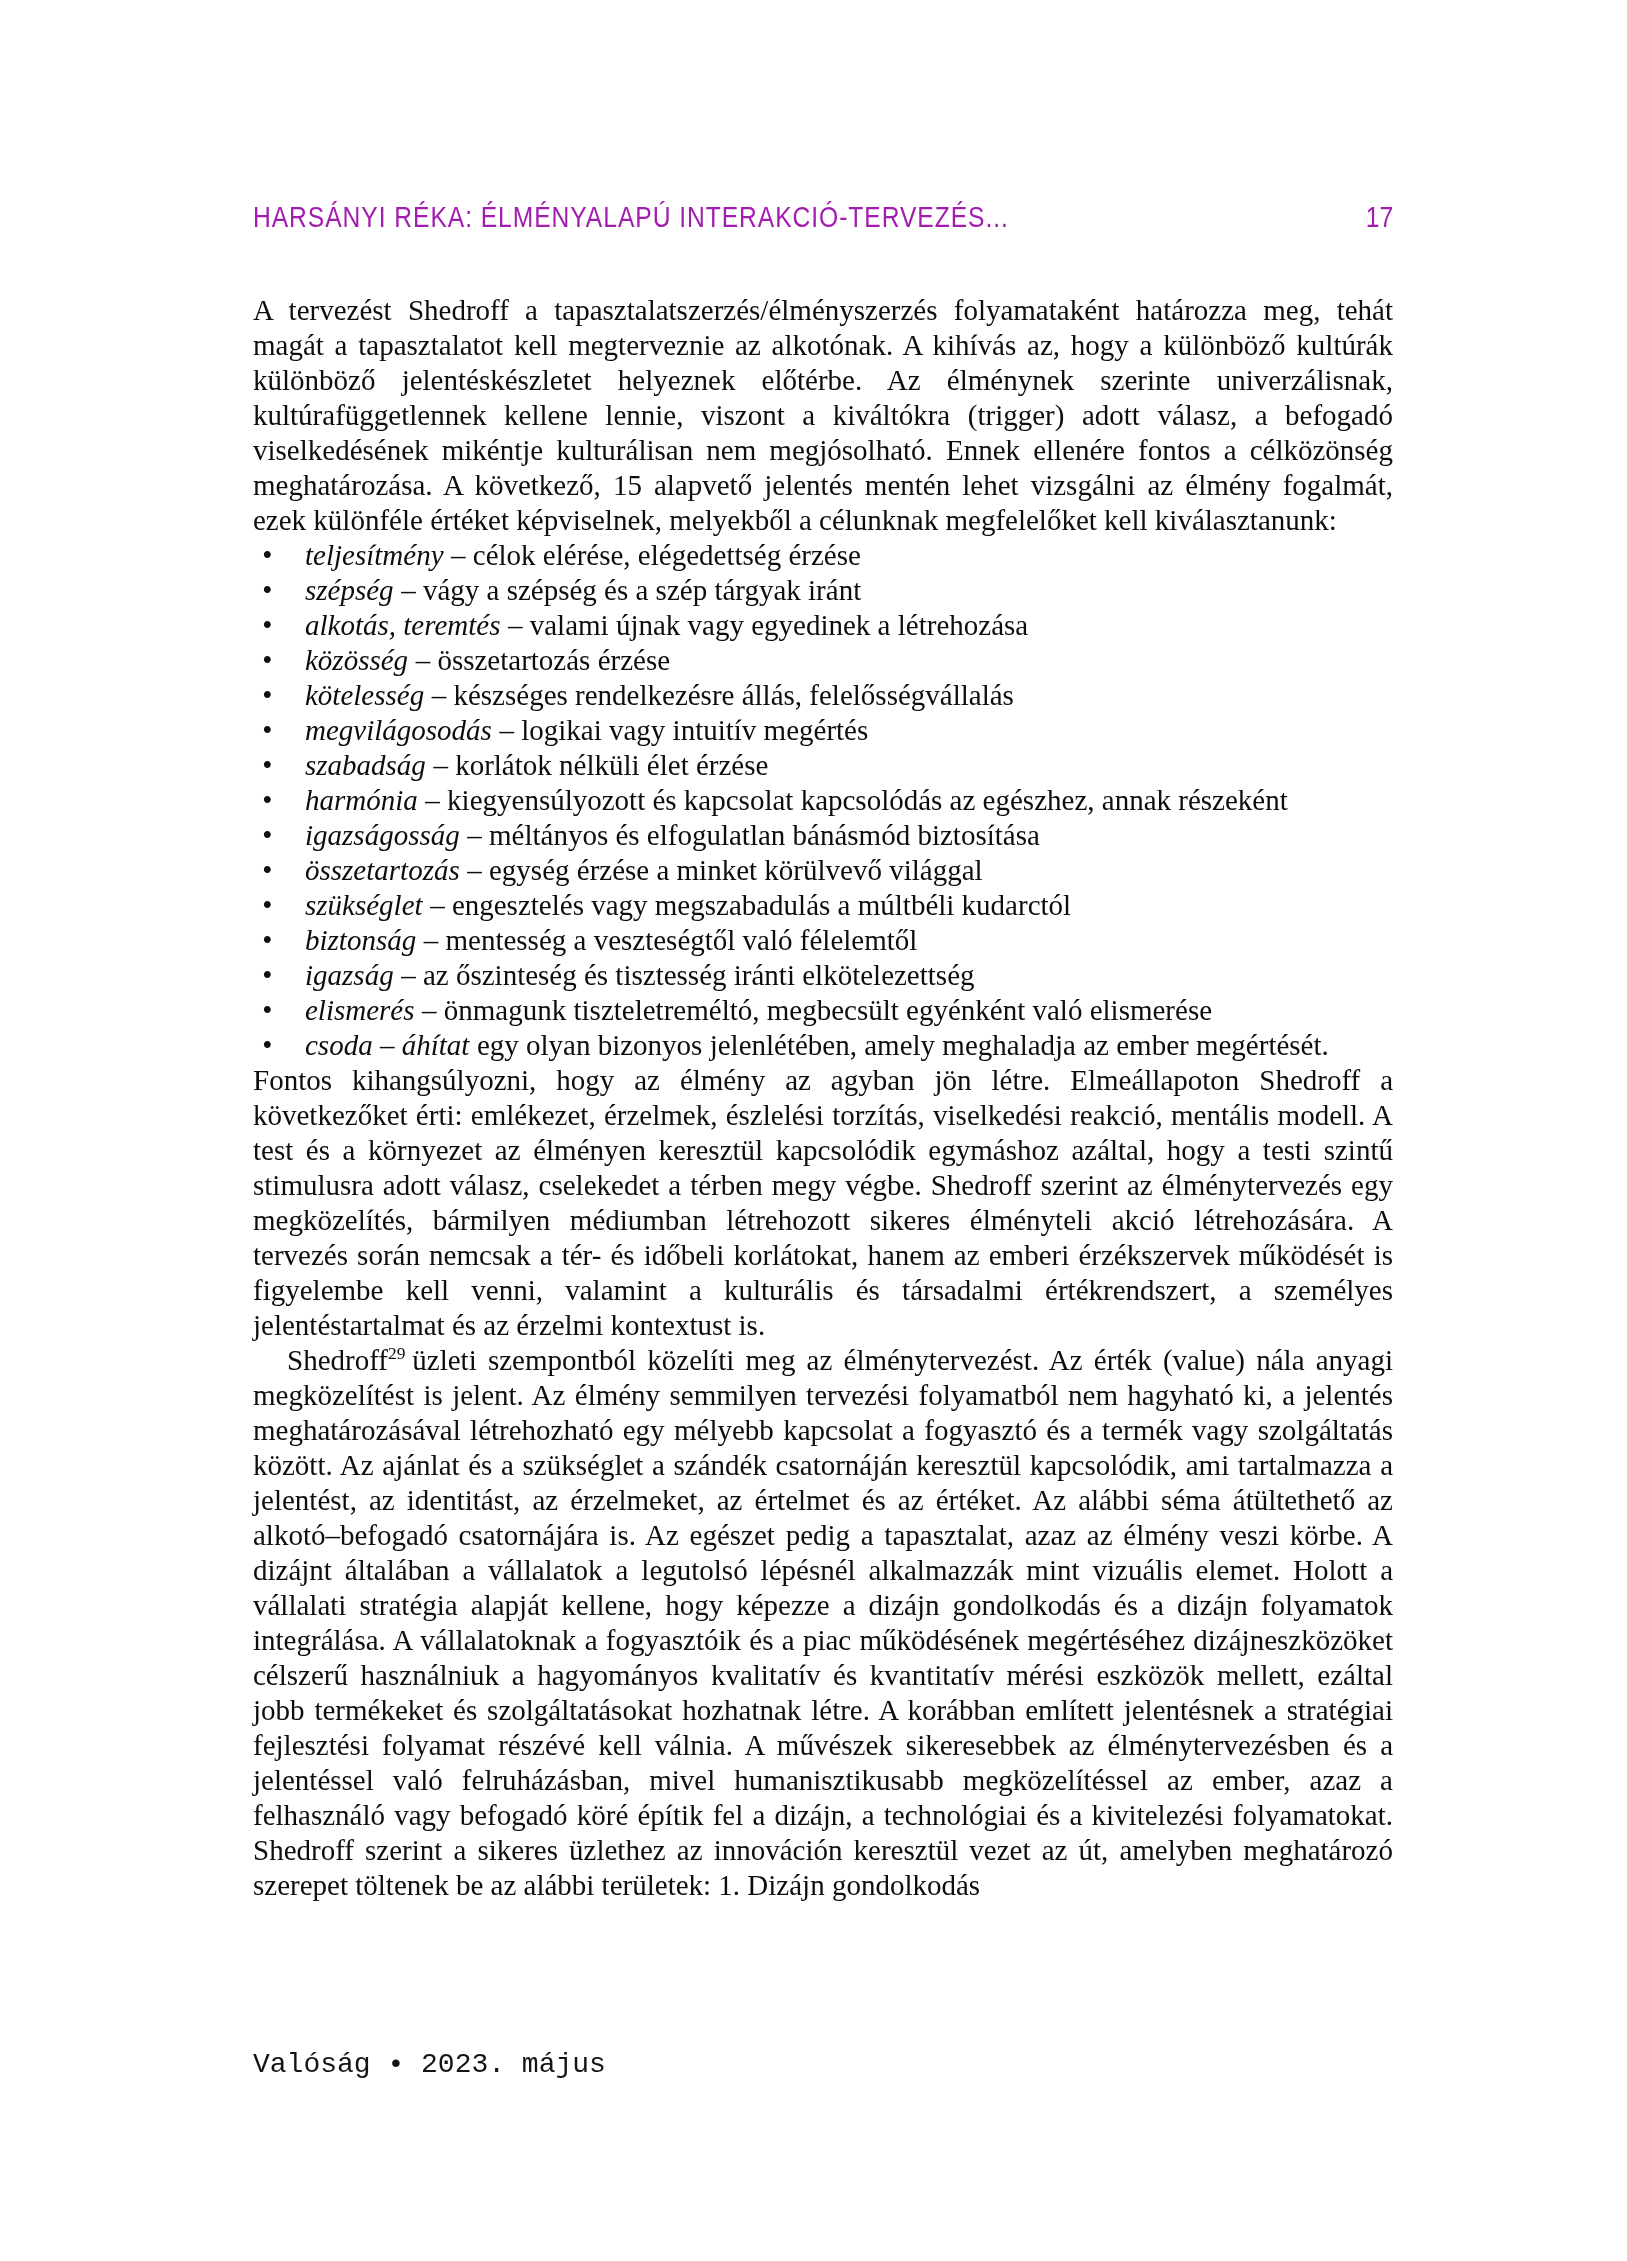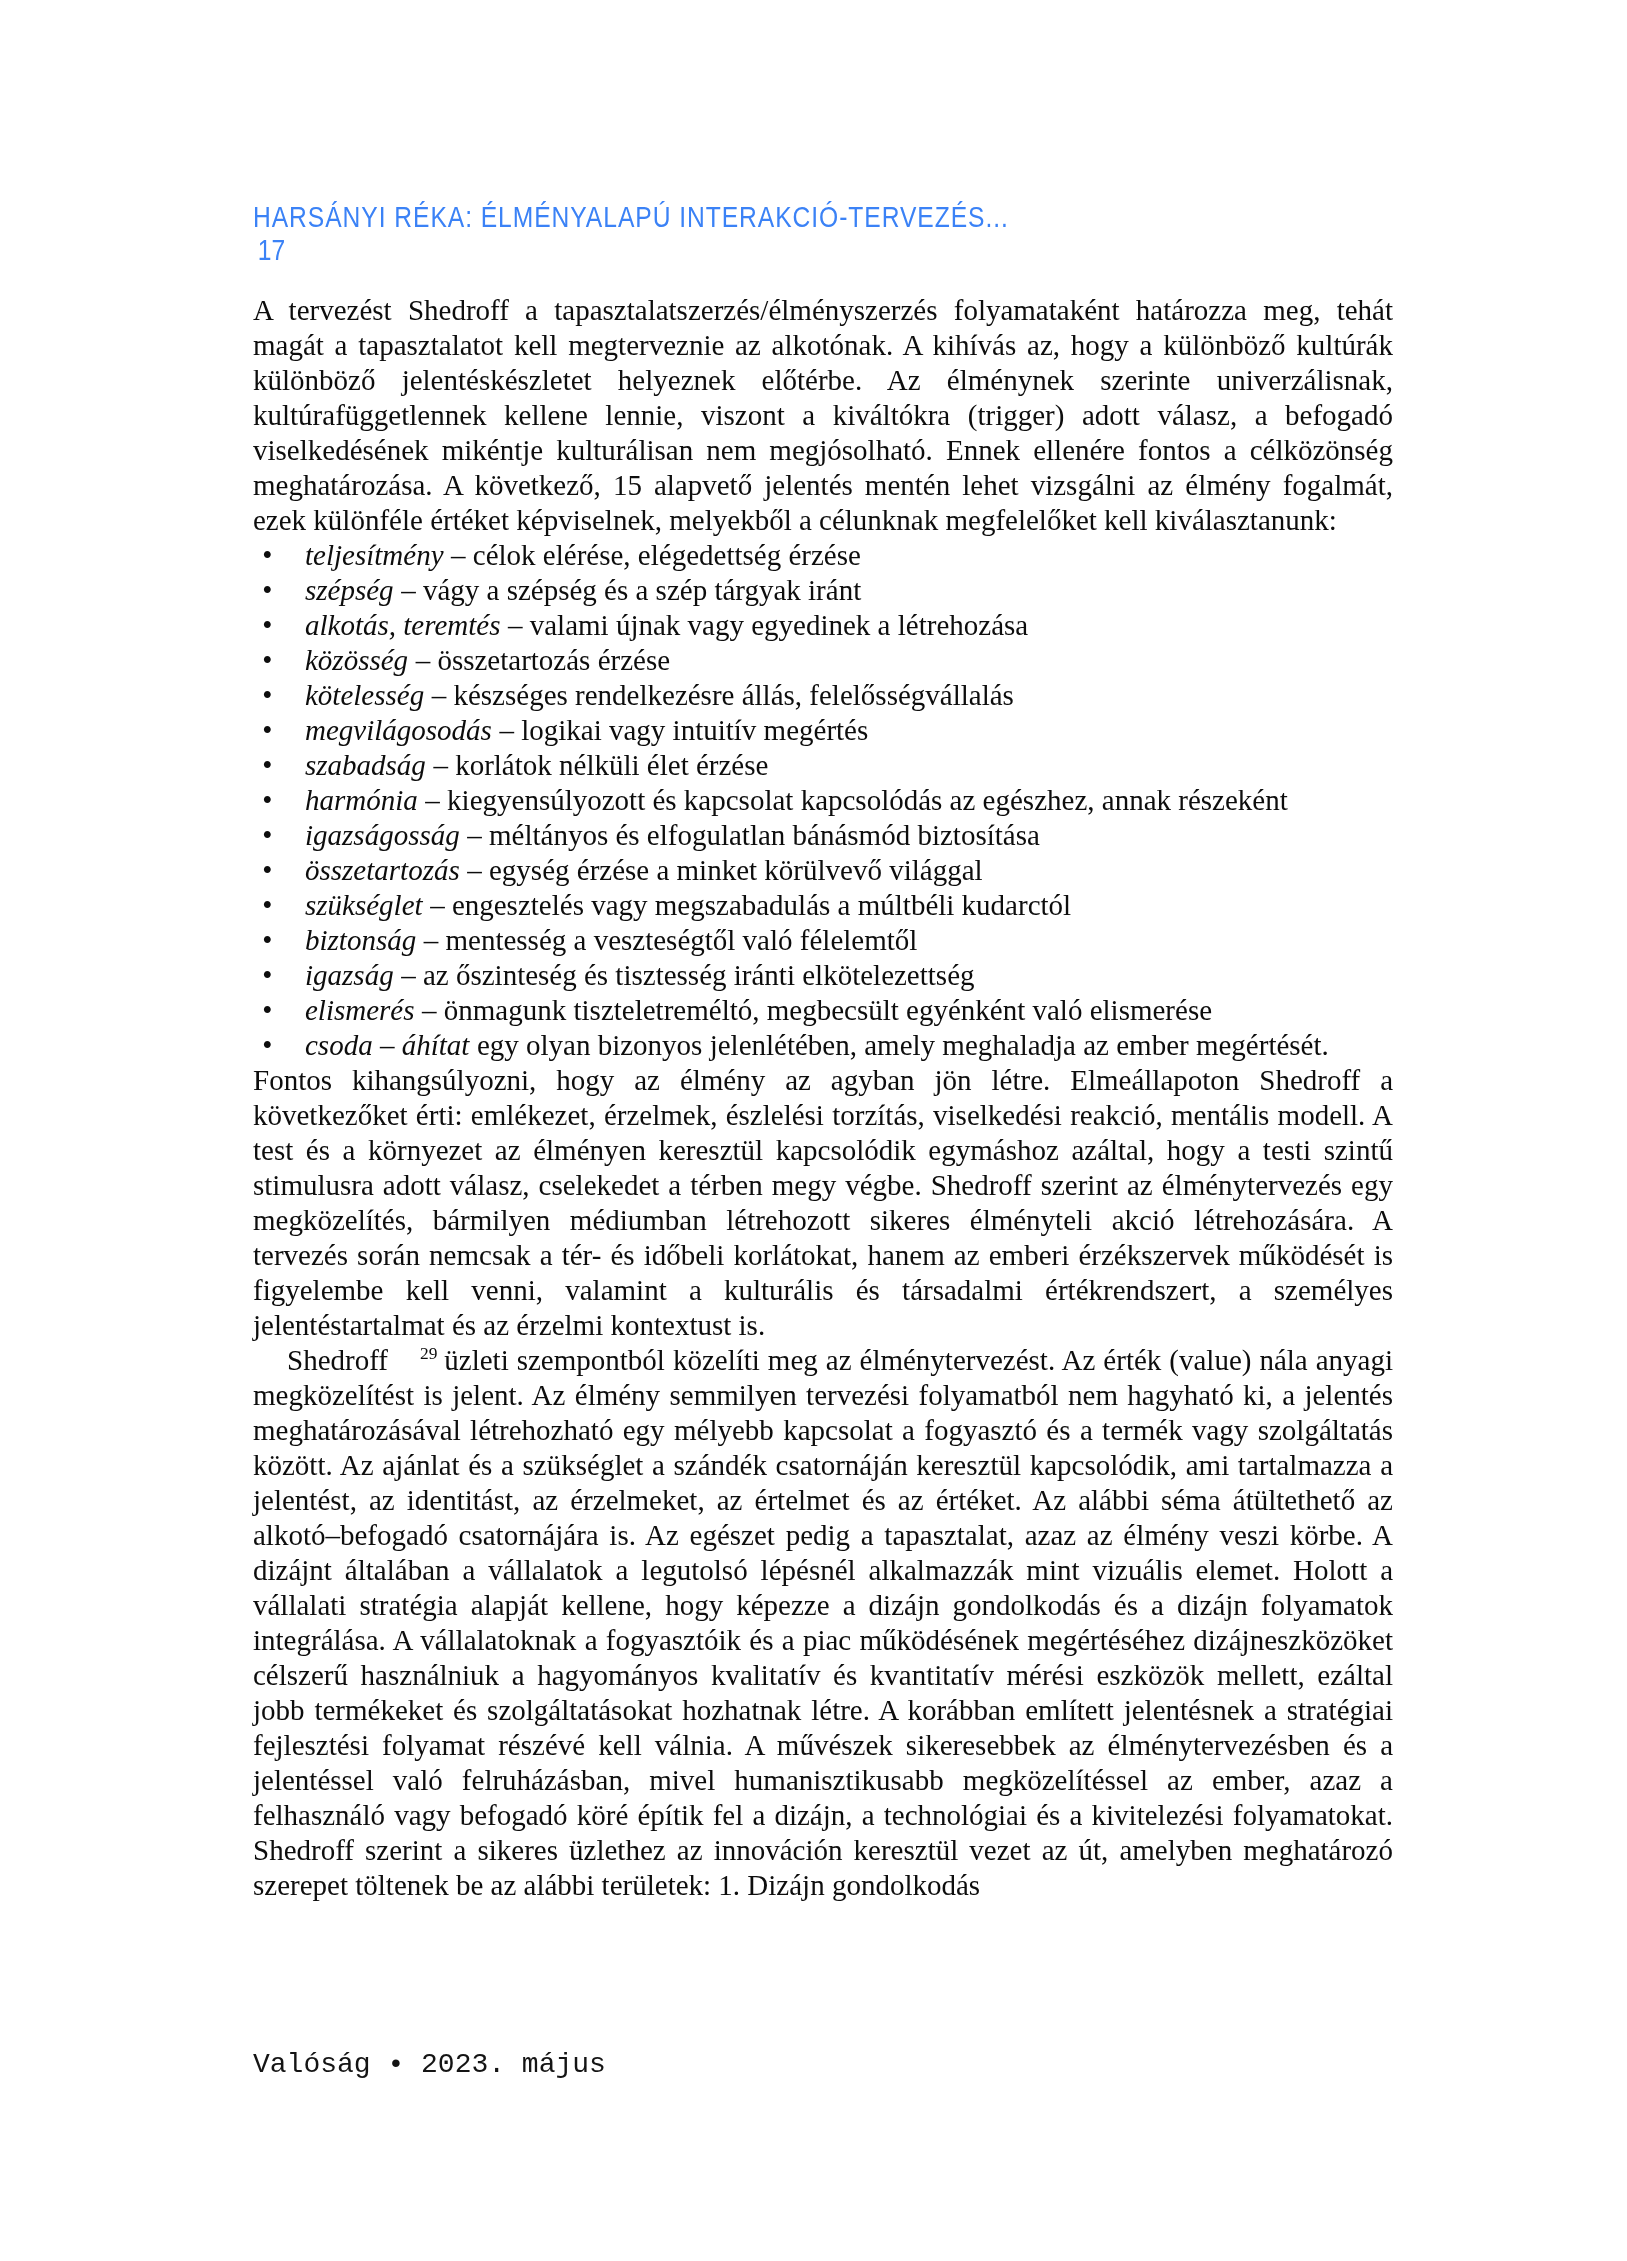--- a/index.html
+++ b/index.html
@@ -20,22 +20,21 @@
   .page-header {
     position: absolute;
     left: 253px;
     top: 201px;
     width: 1140px;
     display: flex;
     justify-content: space-between;
     align-items: baseline;
     font-family: "Liberation Sans", "DejaVu Sans", sans-serif;
     font-size: 29px;
-    color: #3b82f6;
-    flex-direction: column;
+    color: #a21caf;
   }
   .running-title {
     white-space: nowrap;
     letter-spacing: 1.1px;
     transform: scaleX(0.85);
     transform-origin: left center;
   }
   .page-number {
     transform: scaleX(0.85);
     transform-origin: right center;
@@ -73,21 +72,20 @@
     left: 9.2px;
     top: 0;
   }
   .term {
     margin-right: 0.26em;
   }
   .footnote-ref {
     font-size: 0.6em;
     line-height: 0;
     vertical-align: super;
-    margin-left: 32px;
   }
   .after-sup {
     margin-left: 0.24em;
   }
   
   .page-footer {
     position: absolute;
     left: 253px;
     top: 2047px;
     font-family: "Liberation Sans", "DejaVu Sans", sans-serif;

